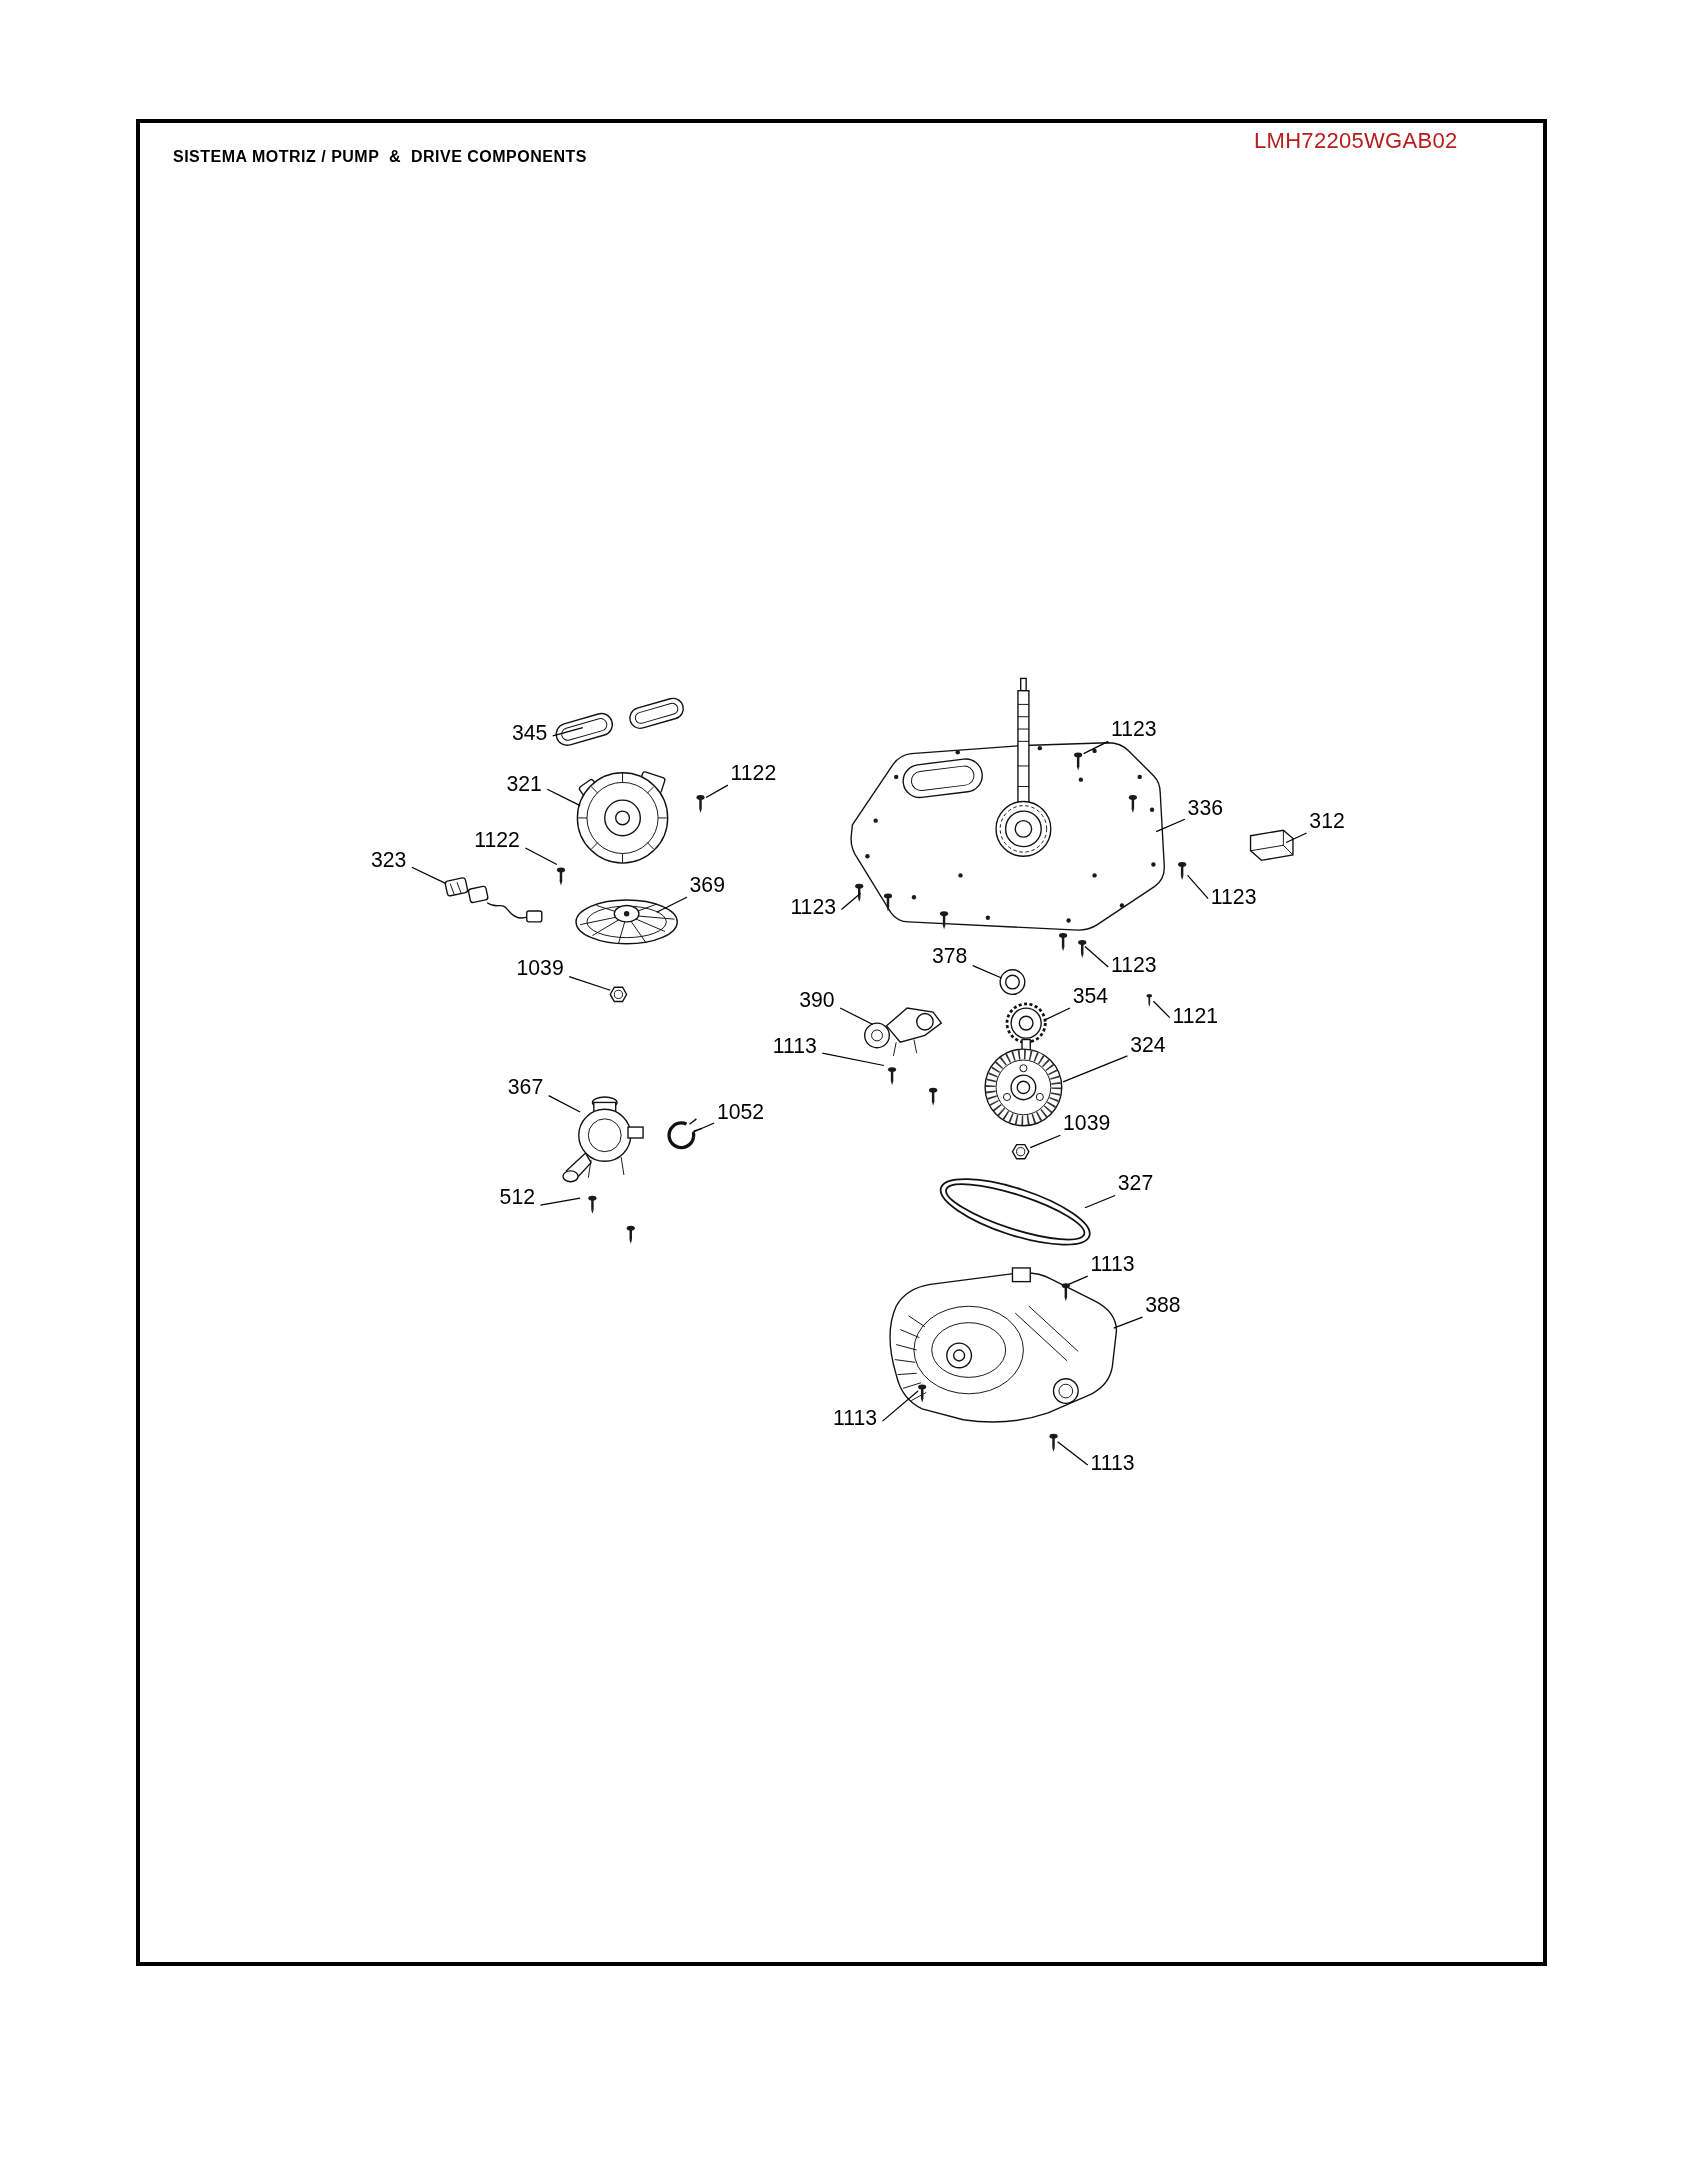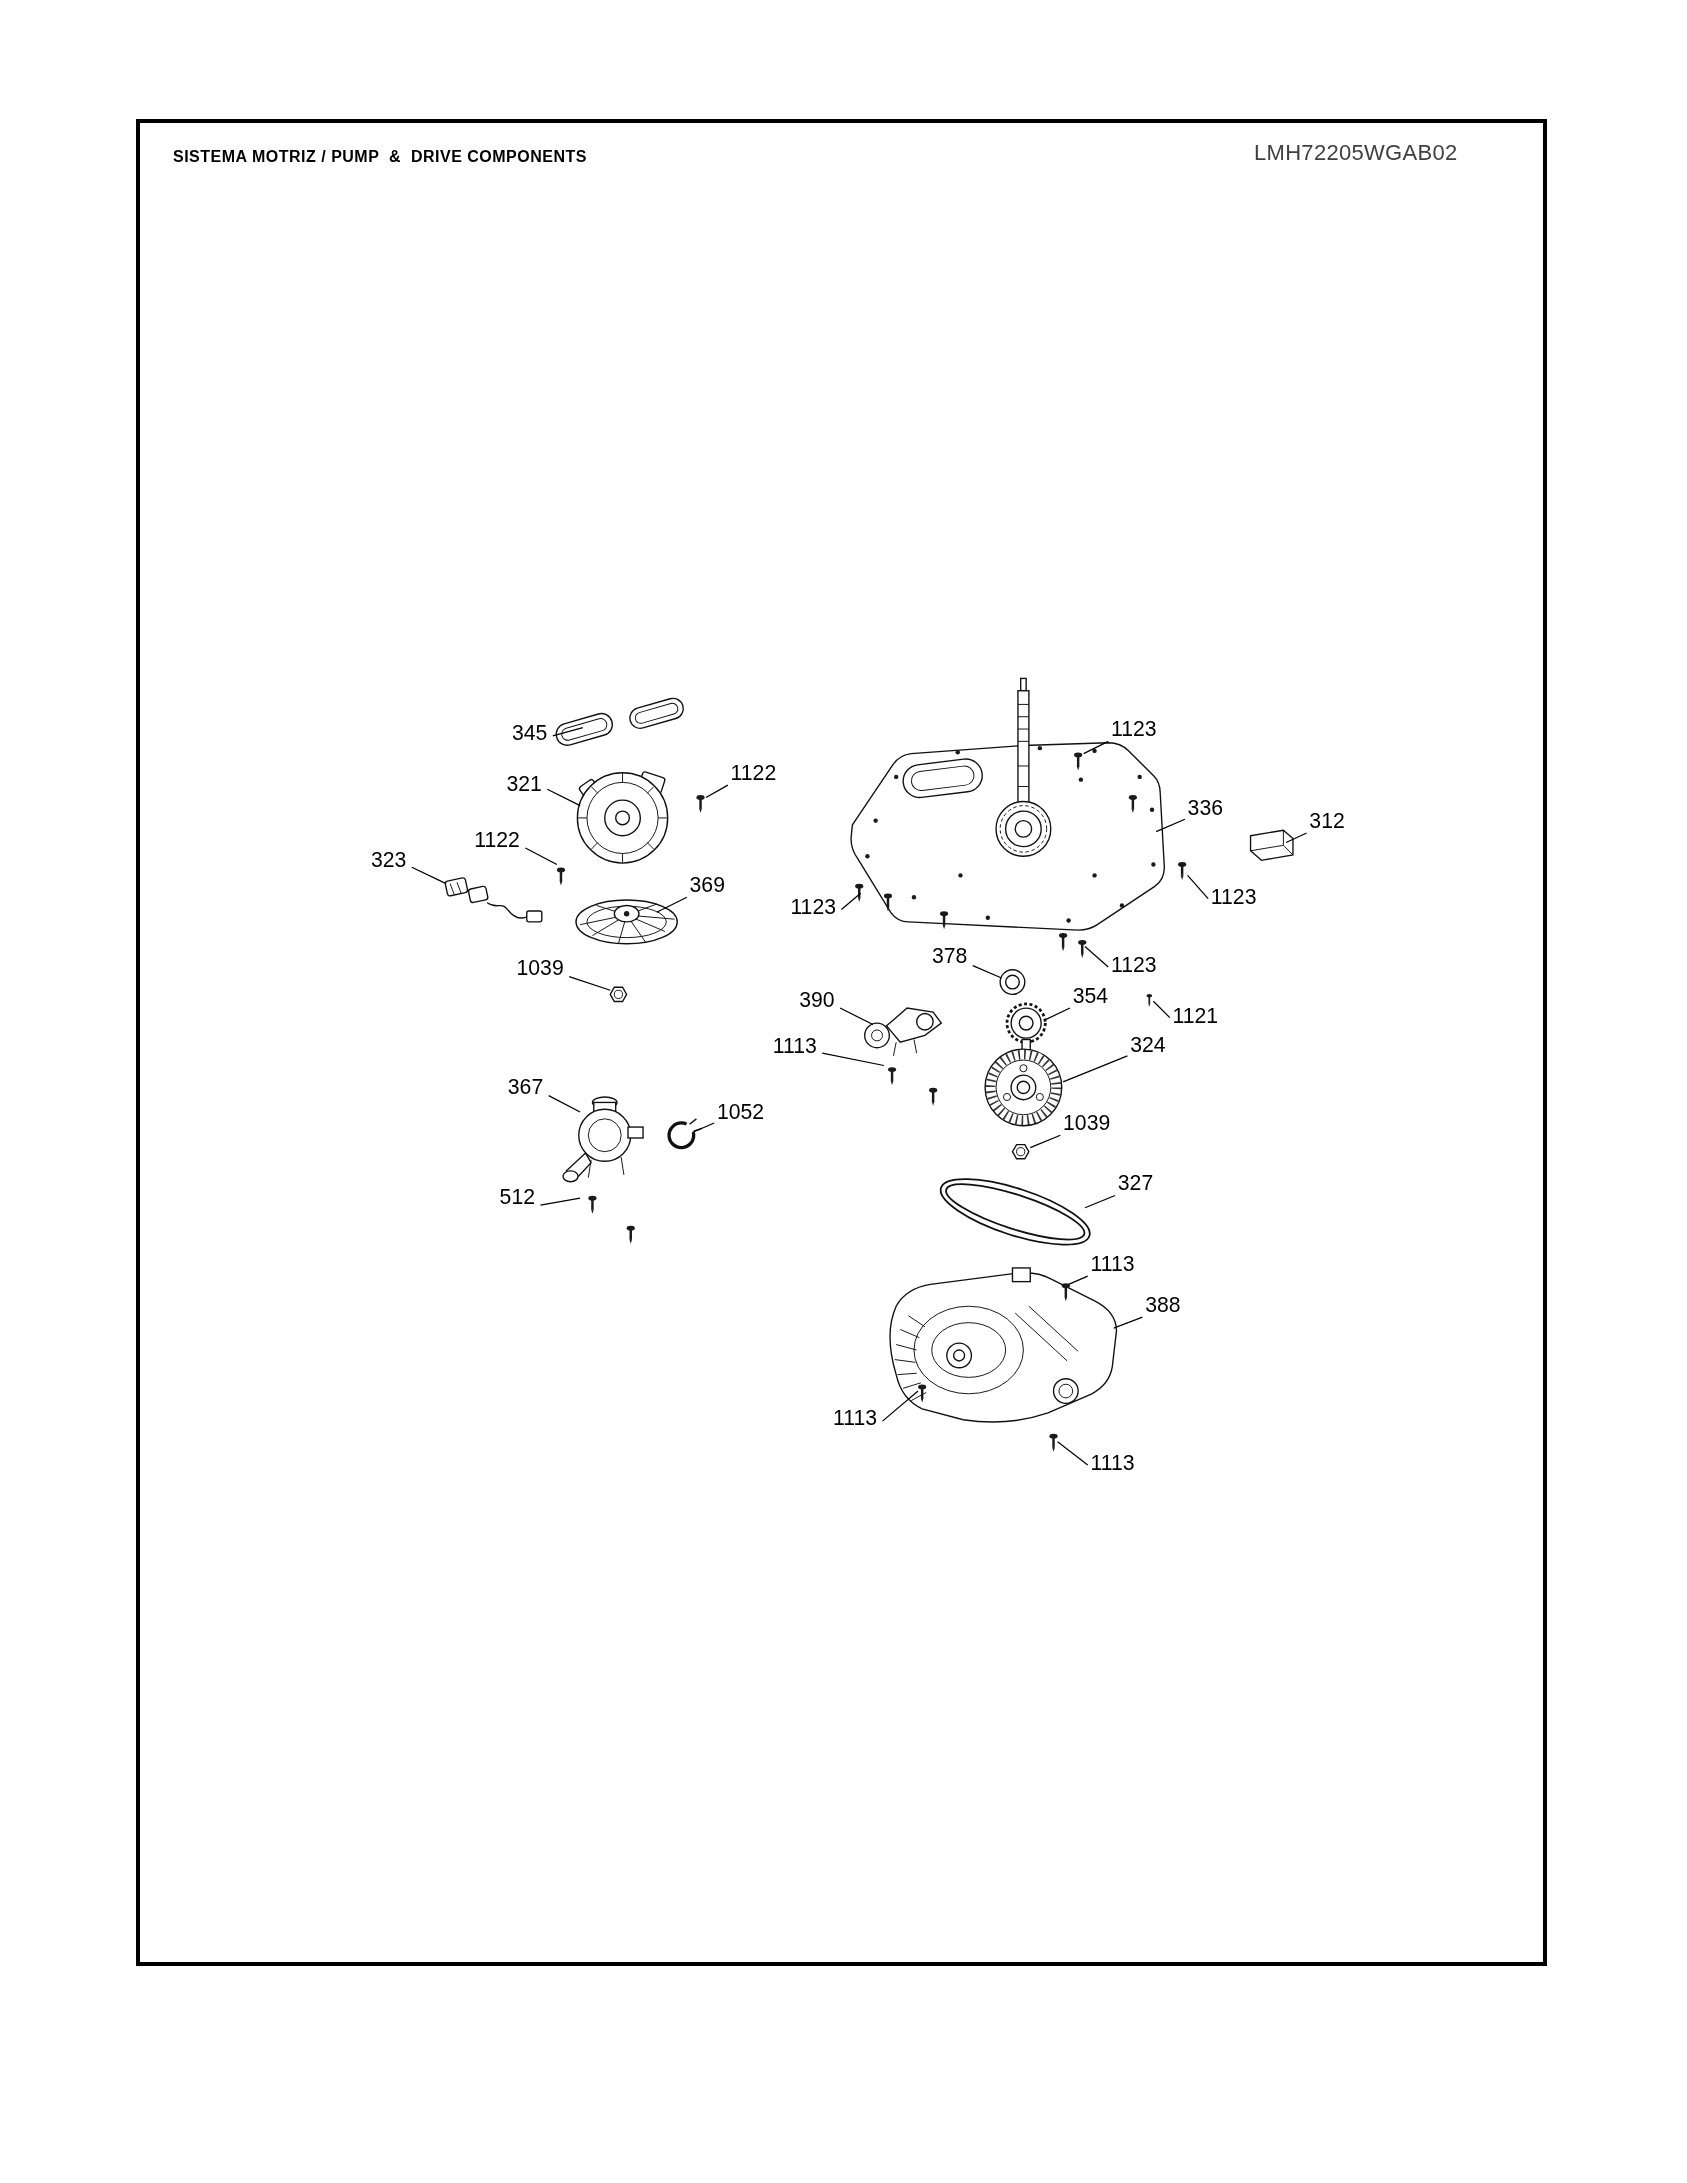--- a/index.html
+++ b/index.html
@@ -28,24 +28,24 @@
     top: 148px;
     font-size: 16px;
     letter-spacing: 0.5px;
     color: #000;
     white-space: pre;
     font-weight: bold;
   }
   .model-number {
     position: absolute;
     left: 1254px;
-    top: 140px;
+    top: 128px;
     font-size: 22px;
     letter-spacing: 0.3px;
-    color: #404040;
+    color: #b91c1c;
   }
   #diagram-svg {
     position: absolute;
     left: 0;
     top: 0;
     width: 1687px;
     height: 2183px;
   }
   .outline { fill: #ffffff; stroke: #111; stroke-width: 1; }
   .thin    { fill: none;    stroke: #111; stroke-width: 0.7; }

